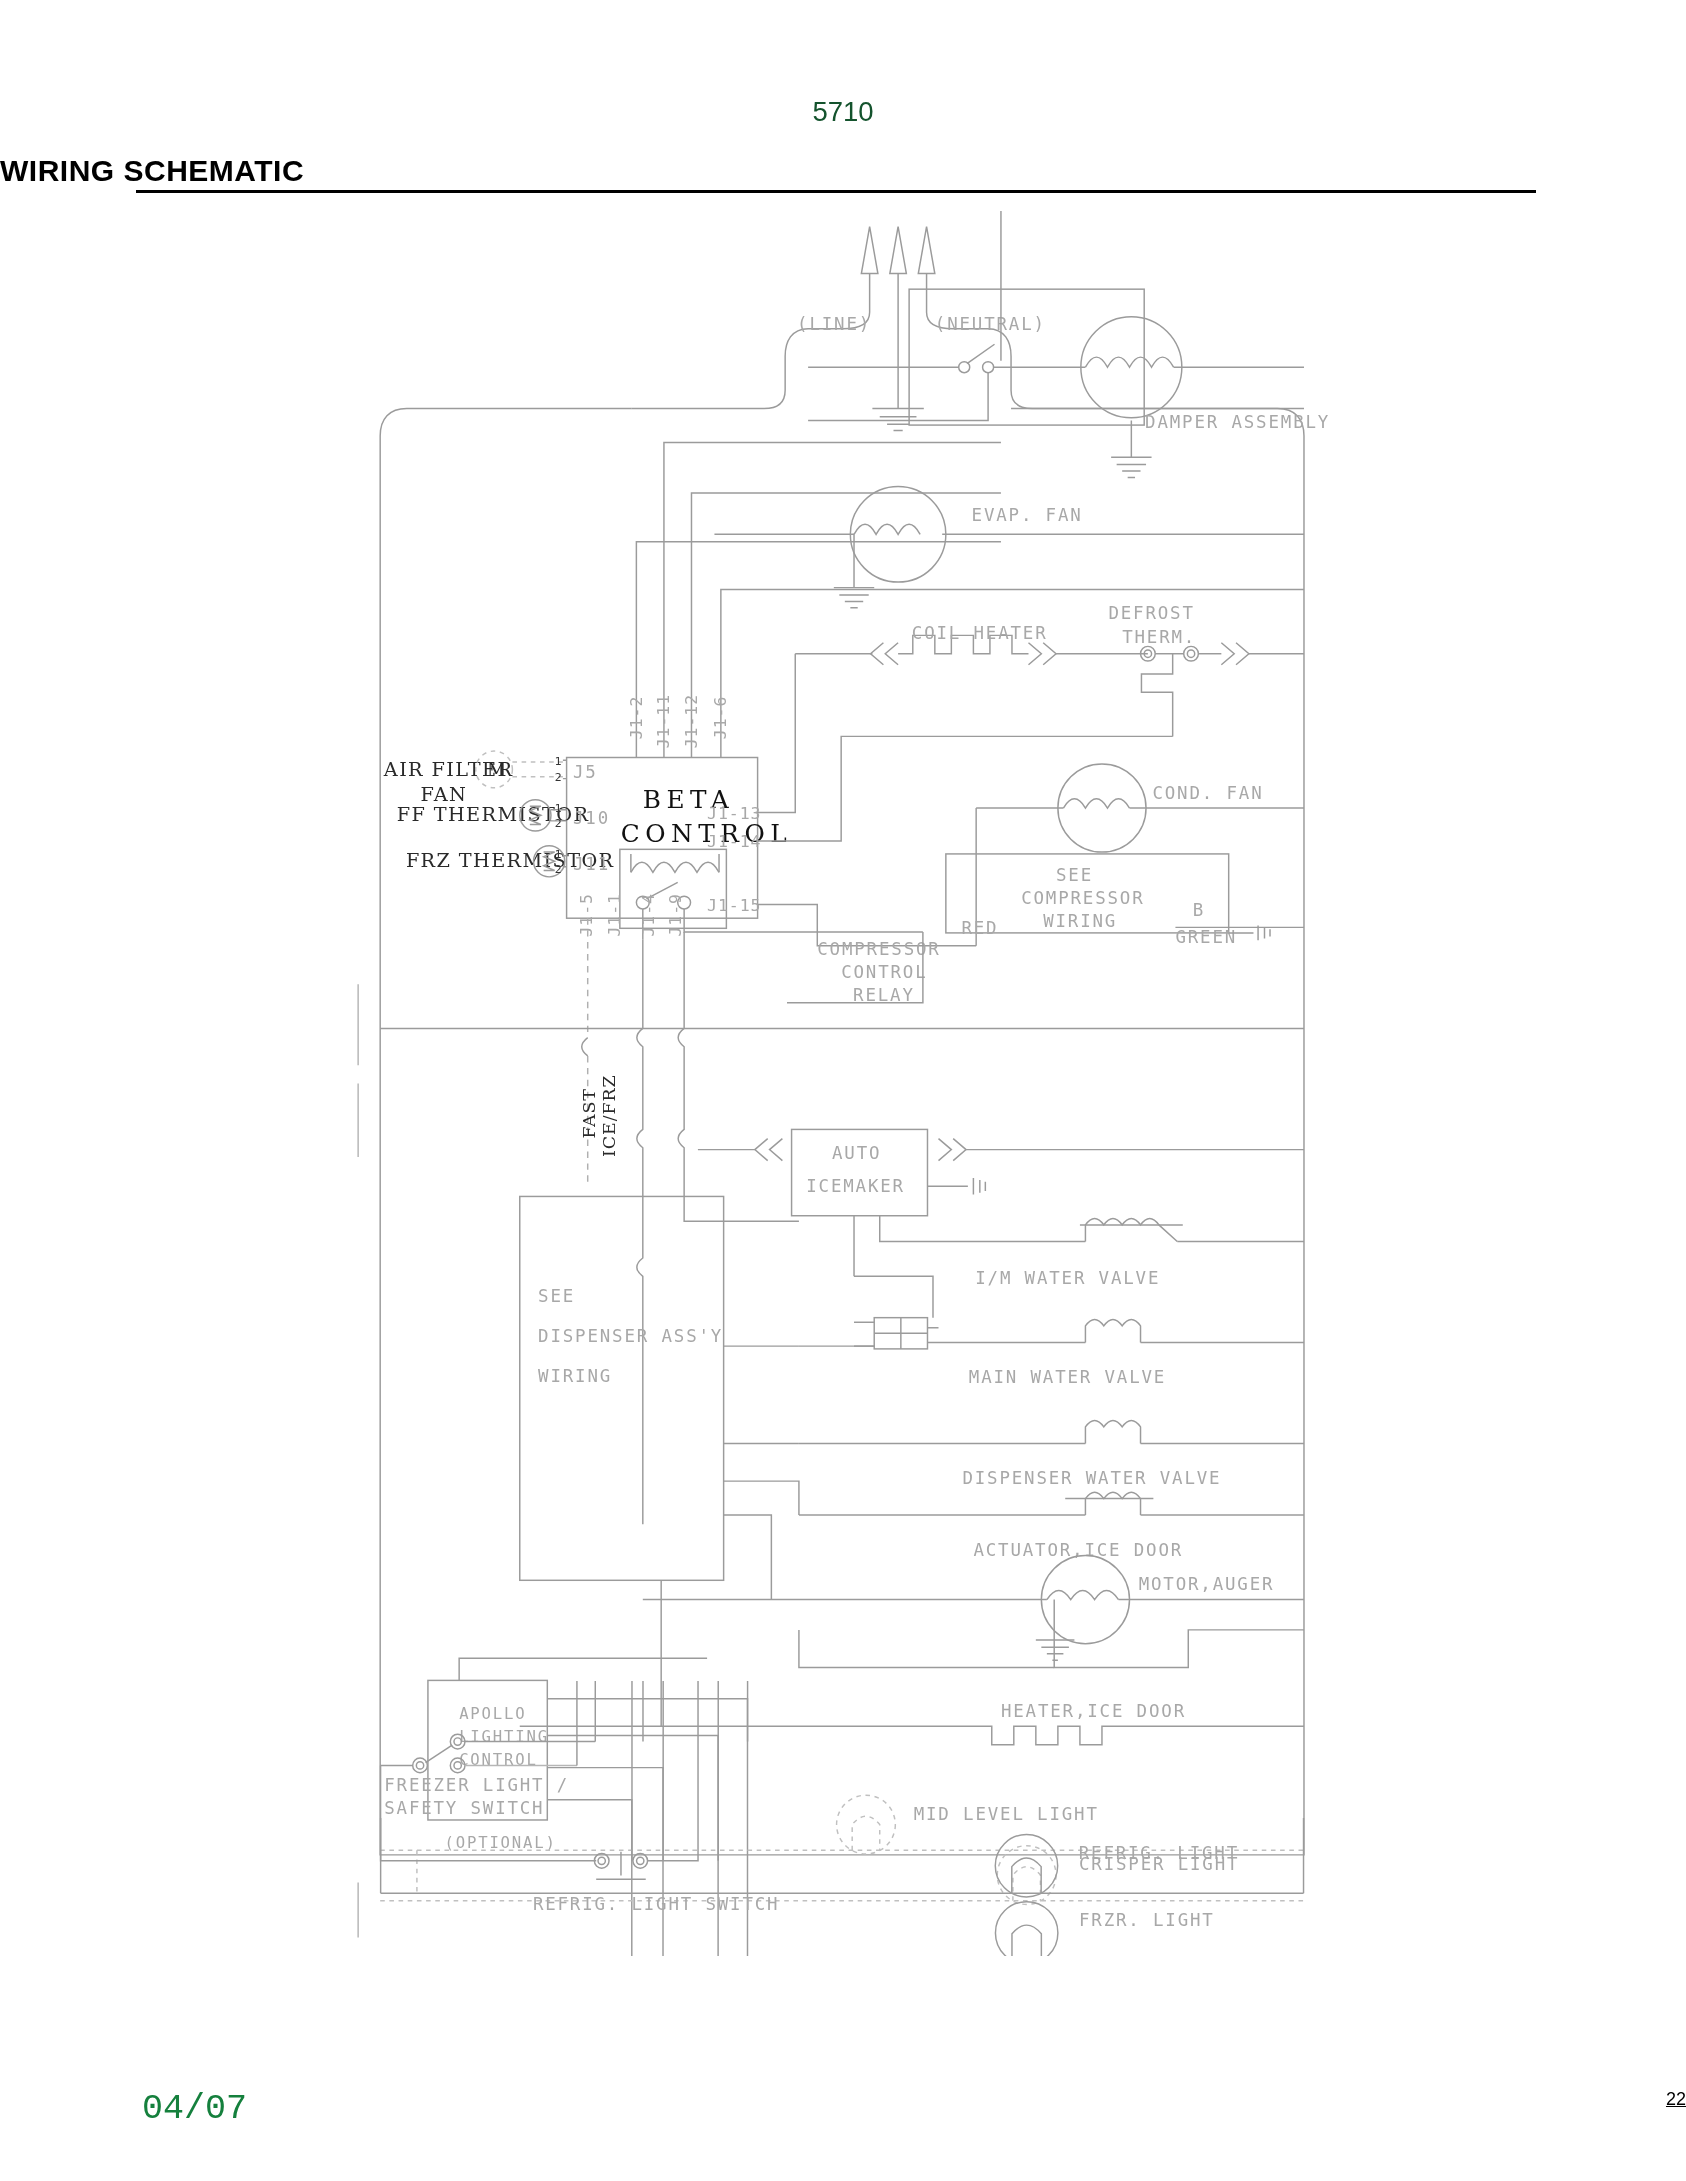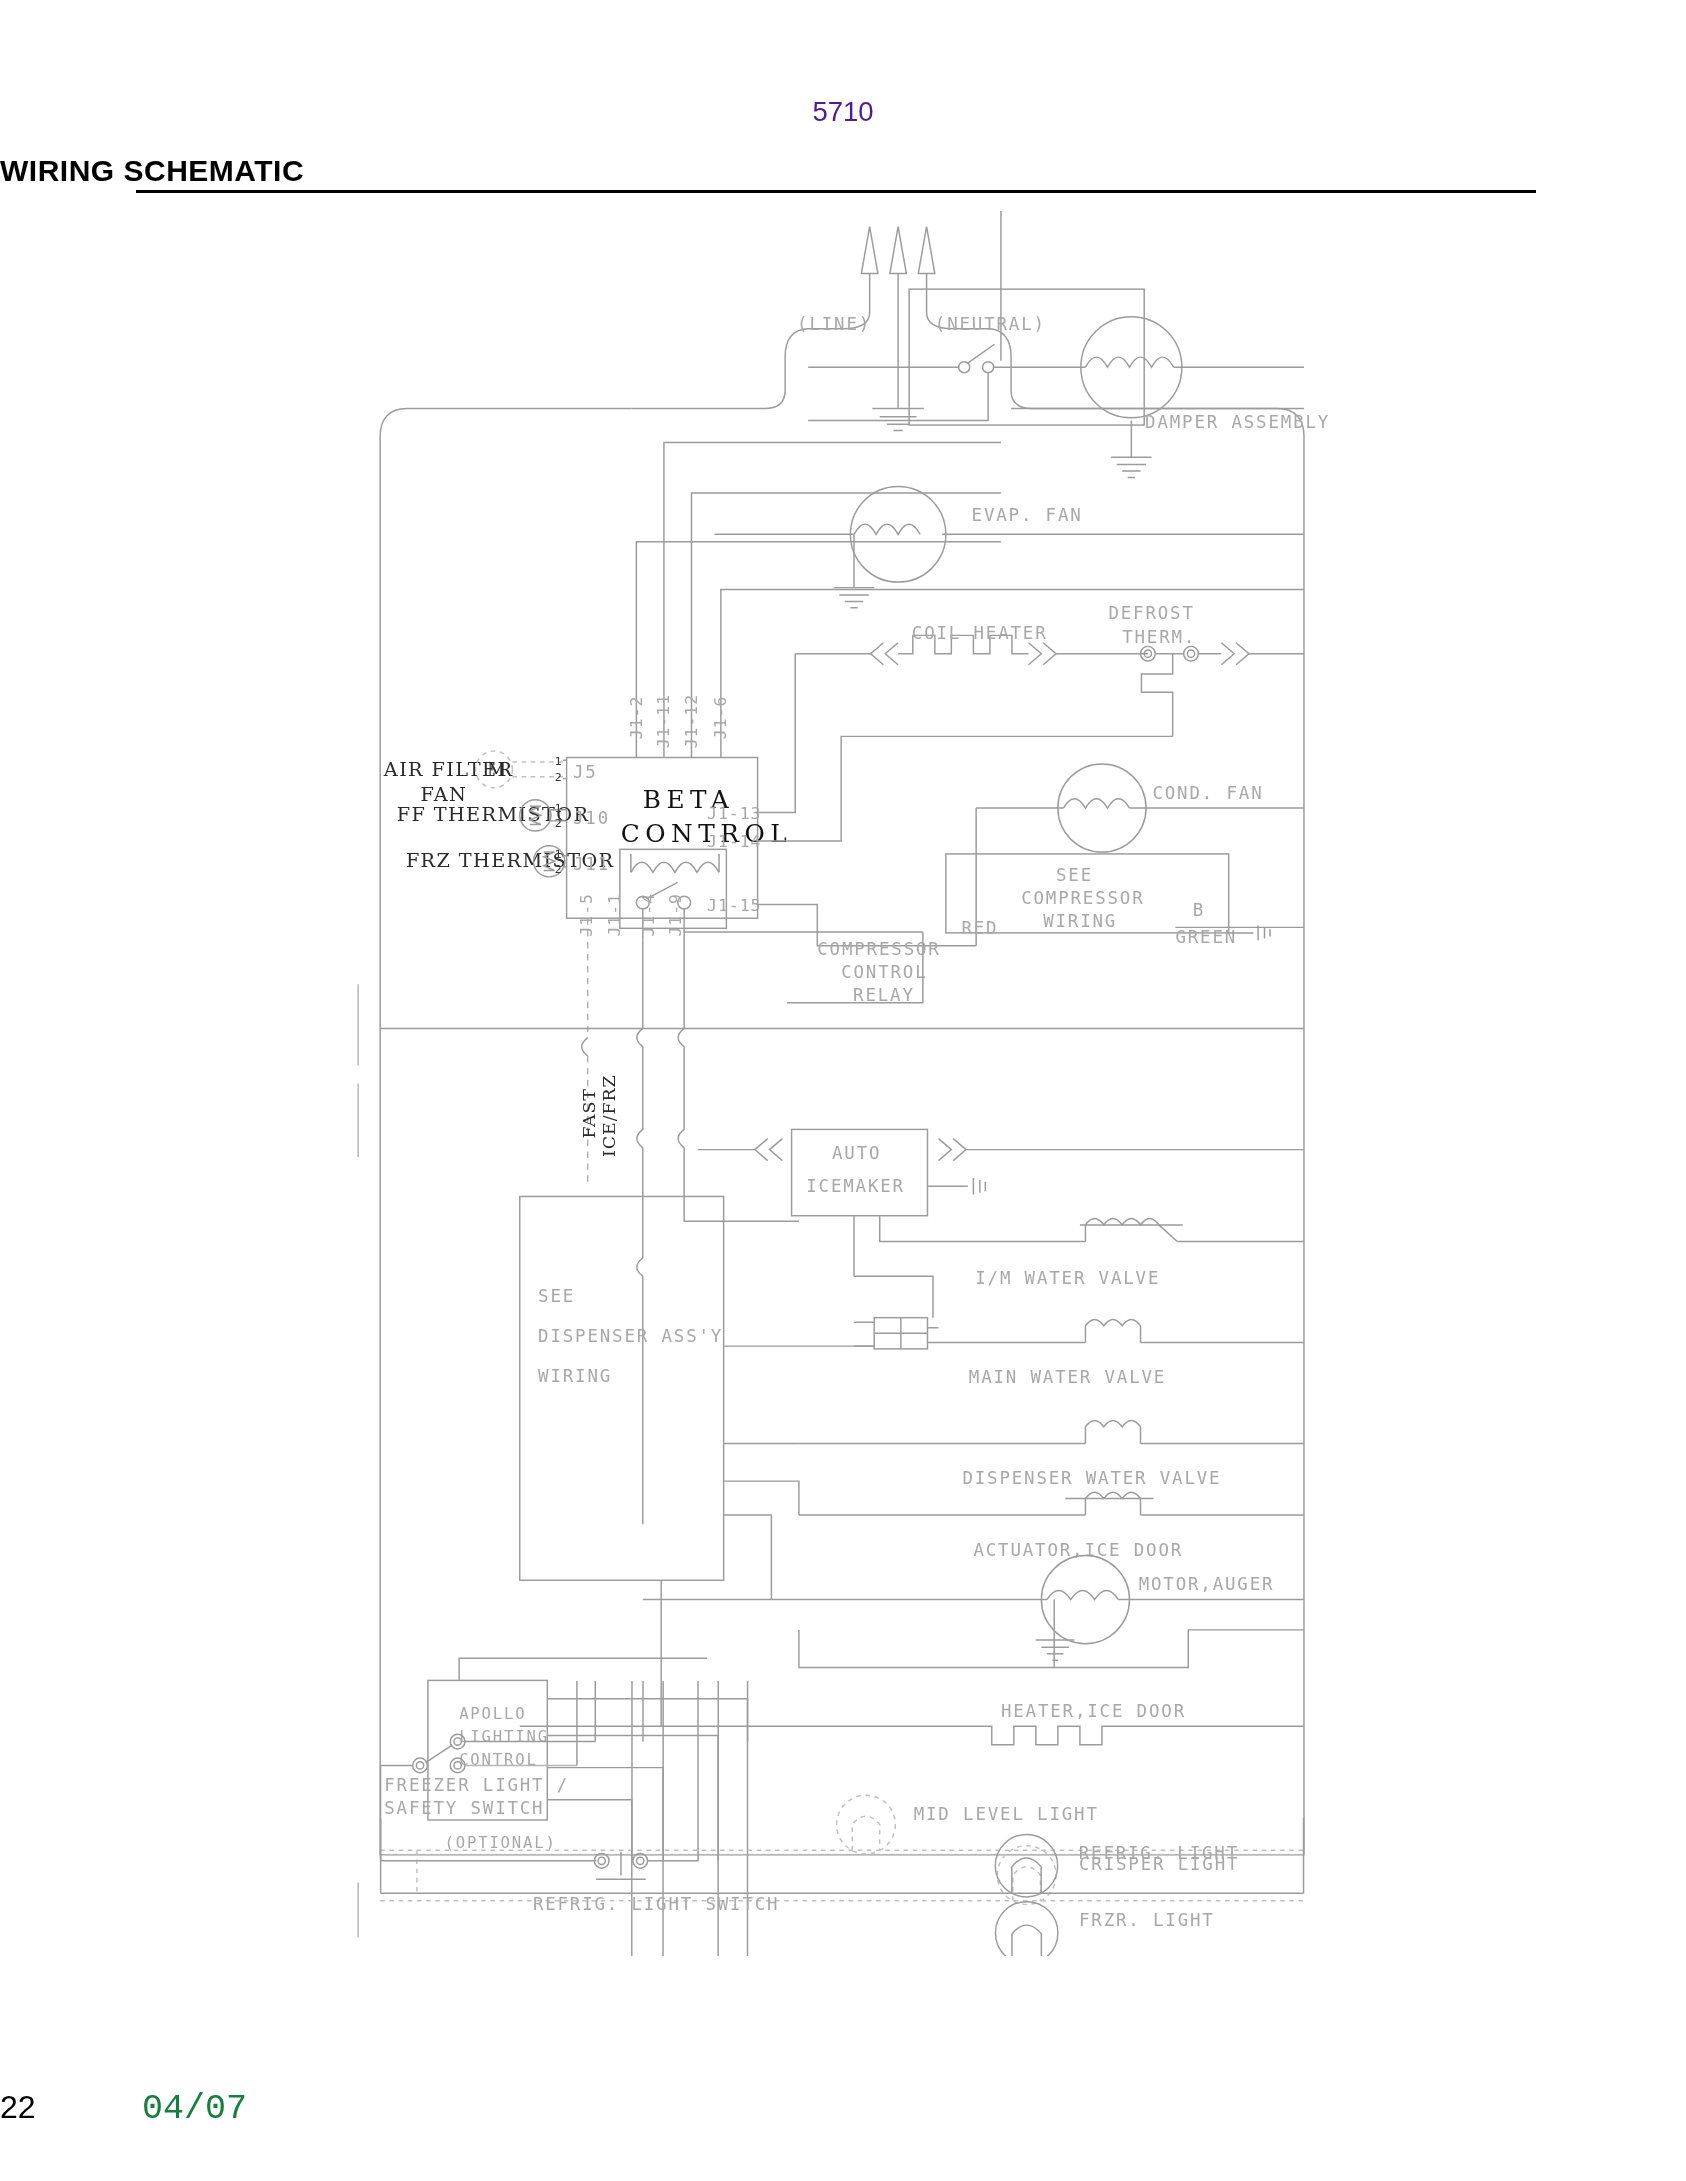--- a/index.html
+++ b/index.html
@@ -3,40 +3,41 @@
 <meta charset="utf-8">
 <style>
   html,body{margin:0;padding:0;background:#ffffff;}
   body{width:1686px;height:2182px;position:relative;font-family:"Liberation Sans",sans-serif;}
 
   .page{position:absolute;left:0;top:0;width:1686px;height:2182px;overflow:hidden;background:#fff;}
 
   
   .hdr-model{
     position:absolute;left:0;top:96px;width:1686px;text-align:center;
-    font-family:"Liberation Sans",sans-serif;font-size:27.5px;color:#4c1d95;
+    font-family:"Liberation Sans",sans-serif;font-size:27.5px;color:#14532d;
     letter-spacing:0px;
   }
   .hdr-title{
     position:absolute;left:0;top:154px;width:1686px;text-align:left;
     font-family:"Liberation Sans",sans-serif;font-size:30px;font-weight:bold;color:#000;
     letter-spacing:0.5px;
   }
   .hdr-rule{
     position:absolute;left:136px;top:190px;width:1400px;height:2.8px;background:#000;
   }
 
   
   .ftr-date{
     position:absolute;left:142px;top:2089px;font-size:35px;color:#15803d;
     font-family:Liberation Mono, monospace;
   }
   .ftr-page{
-    position:absolute;left:0;top:2089px;width:1686px;text-align:left;font-size:32px;color:#000;
+    position:absolute;left:0;top:2089px;width:1686px;text-align:right;font-size:18px;color:#000;
     font-family:"Liberation Sans",sans-serif;
+    text-decoration:underline;
   }
 
   
   .schem{position:absolute;left:0;top:211px;width:1686px;height:1745px;}
 
   
 </style>
 </head>
 <body>
 

